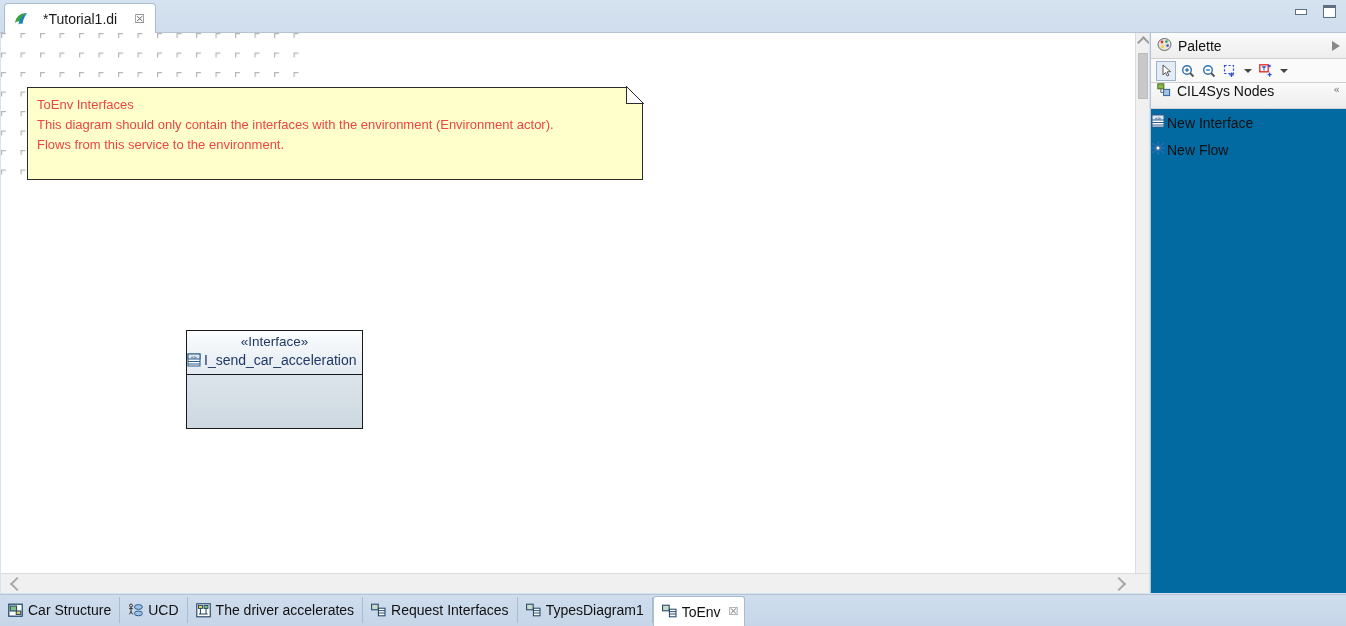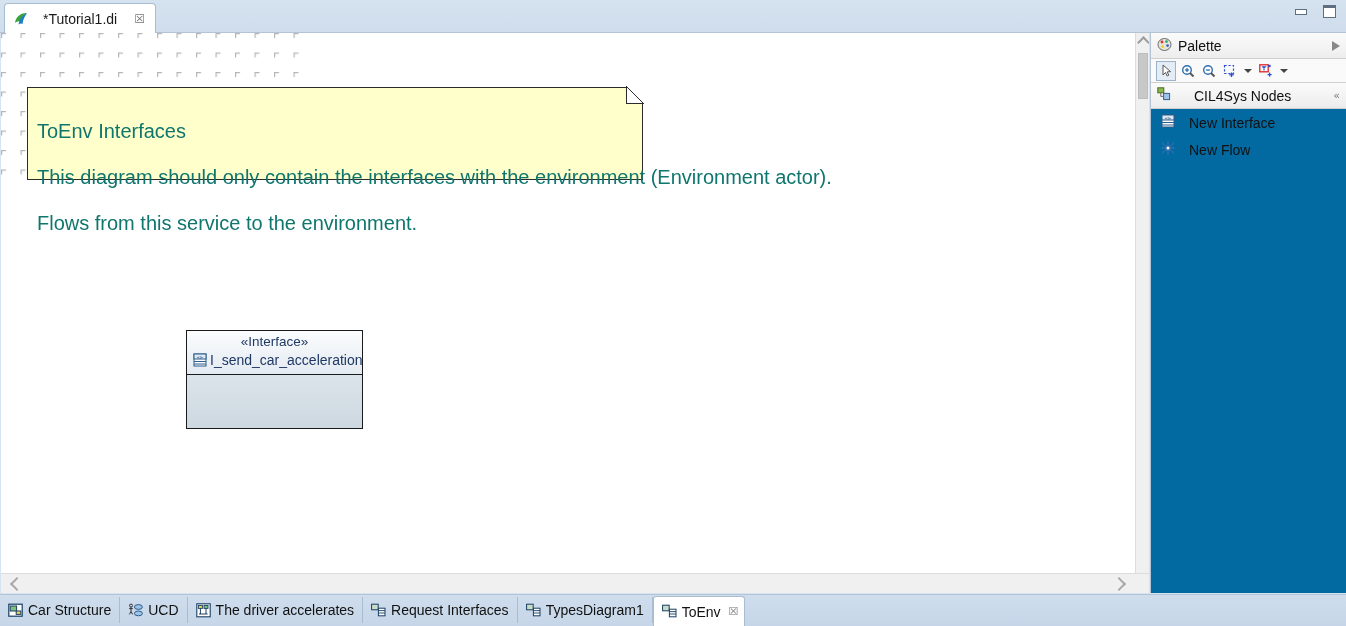--- a/index.html
+++ b/index.html
@@ -128,42 +128,42 @@
     background:#ffffff;
     border-left:1px solid #2b2b2b;
     border-bottom:1px solid #2b2b2b;
     box-sizing:border-box;
   }
   .note-fold::after {
     content:""; position:absolute; left:-1px; top:-1px;
     width:18px; height:18px;
     background: linear-gradient(to bottom left, transparent 49%, #2b2b2b 49%, #2b2b2b 51%, transparent 51%);
   }
-  .note-line { font-size:20px; line-height:20px; color:#0f766e; white-space:pre;margin-top:26px; }
+  .note-line { font-size:13px; line-height:20px; color:#ef4444; white-space:pre; }
 
   
   .iface {
     position:absolute; left:185px; top:297px;
     width:177px; height:99px;
     border:1px solid #1a1a1a;
     box-sizing:border-box;
     background: linear-gradient(to bottom, #e8eef4 0%, #cdd8e0 100%);
   }
   .iface-head {
     height:44px;
     background: linear-gradient(to bottom, #fbfdfe 0%, #e3eaf1 100%);
     border-bottom:1px solid #1a1a1a;
     box-sizing:border-box;
     text-align:center;
     padding-top:2px;
   }
   .iface-stereo { font-size:13.5px; color:#1f3864; line-height:18px; }
   .iface-namerow {
     display:flex; align-items:center; justify-content:flex-start;
-    gap:3px; padding-left:6px; line-height:18px;
+    gap:3px; padding-left:0; line-height:18px;
   }
   .iface-name { font-size:14px; color:#1f3864; white-space:nowrap; }
   .iface-body { height:54px; }
 
   .ifico { width:14px; height:14px; display:block; flex:0 0 auto; }
 
   
   .palette {
     position:absolute; right:0; top:33px;
     width:196px; height:560px;
@@ -196,31 +196,31 @@
     box-sizing:border-box;
   }
   .tb-btn { width:18px; height:18px; display:flex; align-items:center; justify-content:center; cursor:pointer; }
   .tb-btn.sel { border:1px solid #9bb4cc; background:#e4edf6; }
   .tb-caret {
     width:0;height:0;
     border-left:4px solid transparent; border-right:4px solid transparent;
     border-top:4px solid #444; margin:0 2px; cursor:pointer;
   }
   .pal-section {
-    height:26px; display:flex; align-items:center; gap:23px;
+    height:26px; display:flex; align-items:flex-start; gap:6px;
     padding:0 6px;
     background: linear-gradient(to bottom, #fbfbfb 0%, #ececec 100%);
     border-bottom:1px solid #cfcfcf;
     box-sizing:border-box;
   }
   .pal-section-title { font-size:14px; color:#111; flex:1; }
   .dblchev { font-size:11px; color:#7a7a7a; cursor:pointer; font-family:"DejaVu Sans", sans-serif; }
   .pal-item {
-    height:27px; display:flex; align-items:center; gap:14px;
-    padding-left:10px; cursor:pointer;
+    height:27px; display:flex; align-items:center; gap:2px;
+    cursor:pointer;
   }
   .pal-item-label { font-size:14px; color:#111; }
 
   
   .btabs {
     position:absolute; left:0; bottom:0;
     width:1346px; height:32px;
     background: linear-gradient(to bottom, #cfdded 0%, #c6d6e8 100%);
     border-top:1px solid #b4c4d4;
     box-sizing:border-box;

